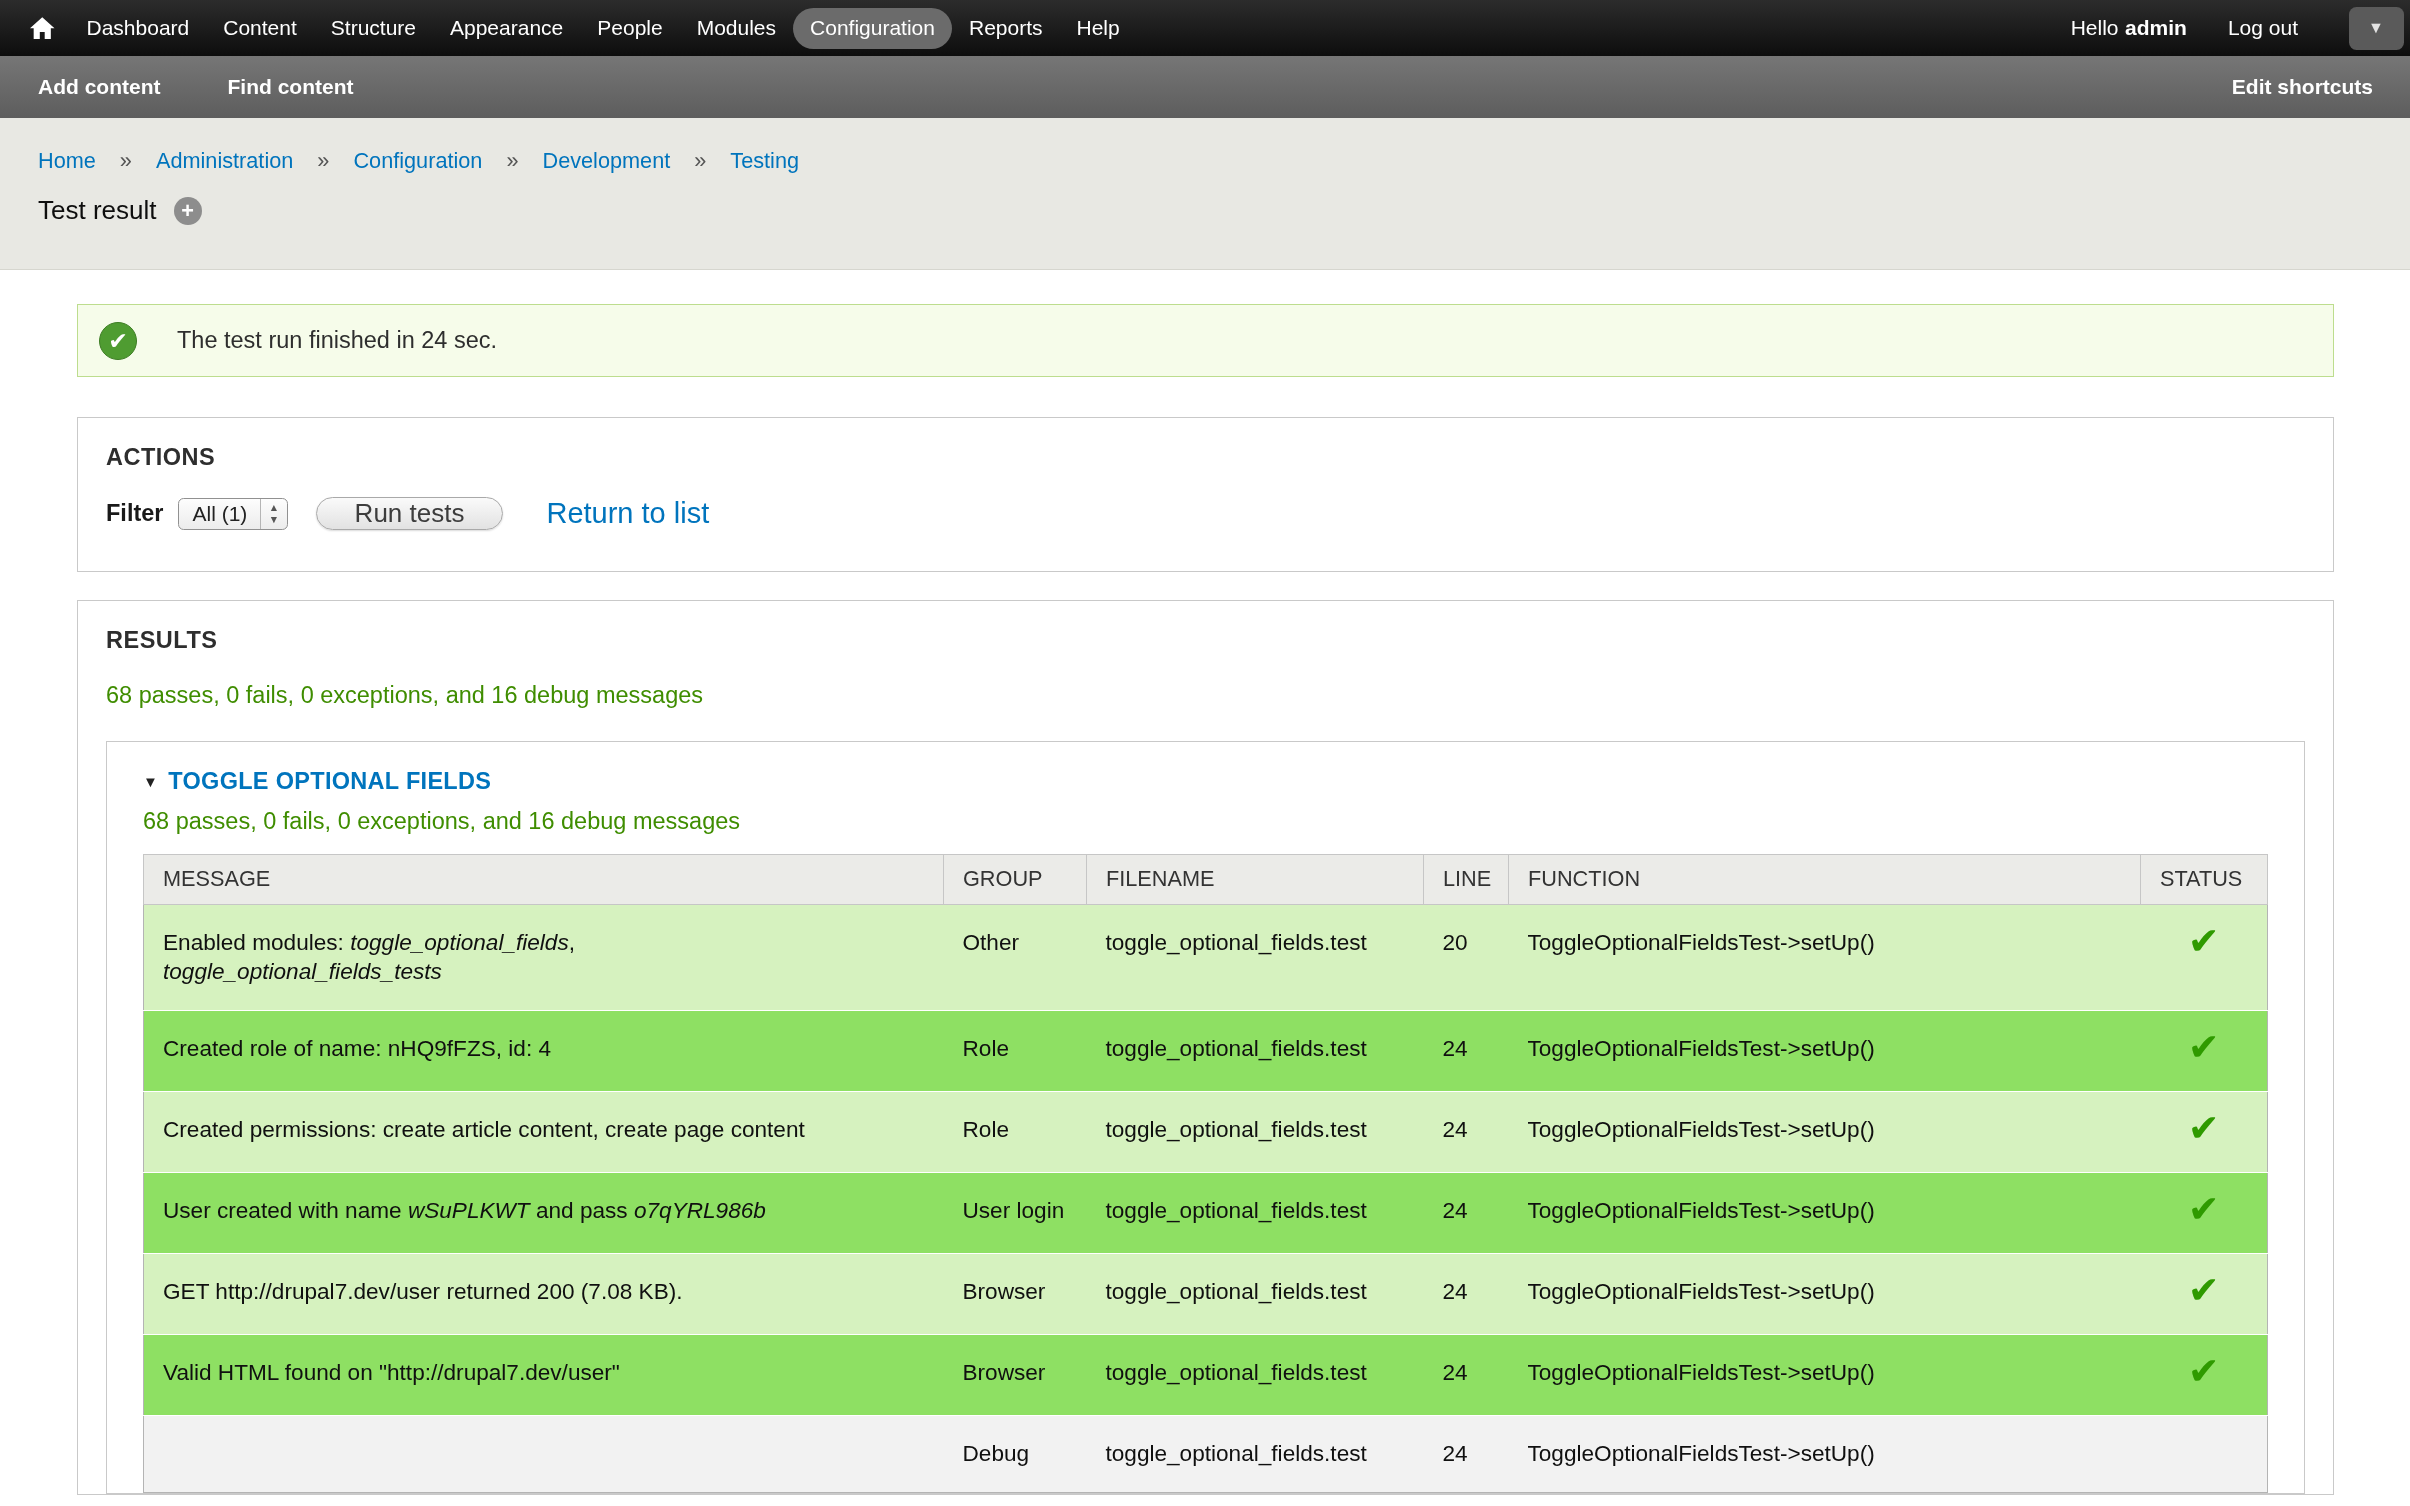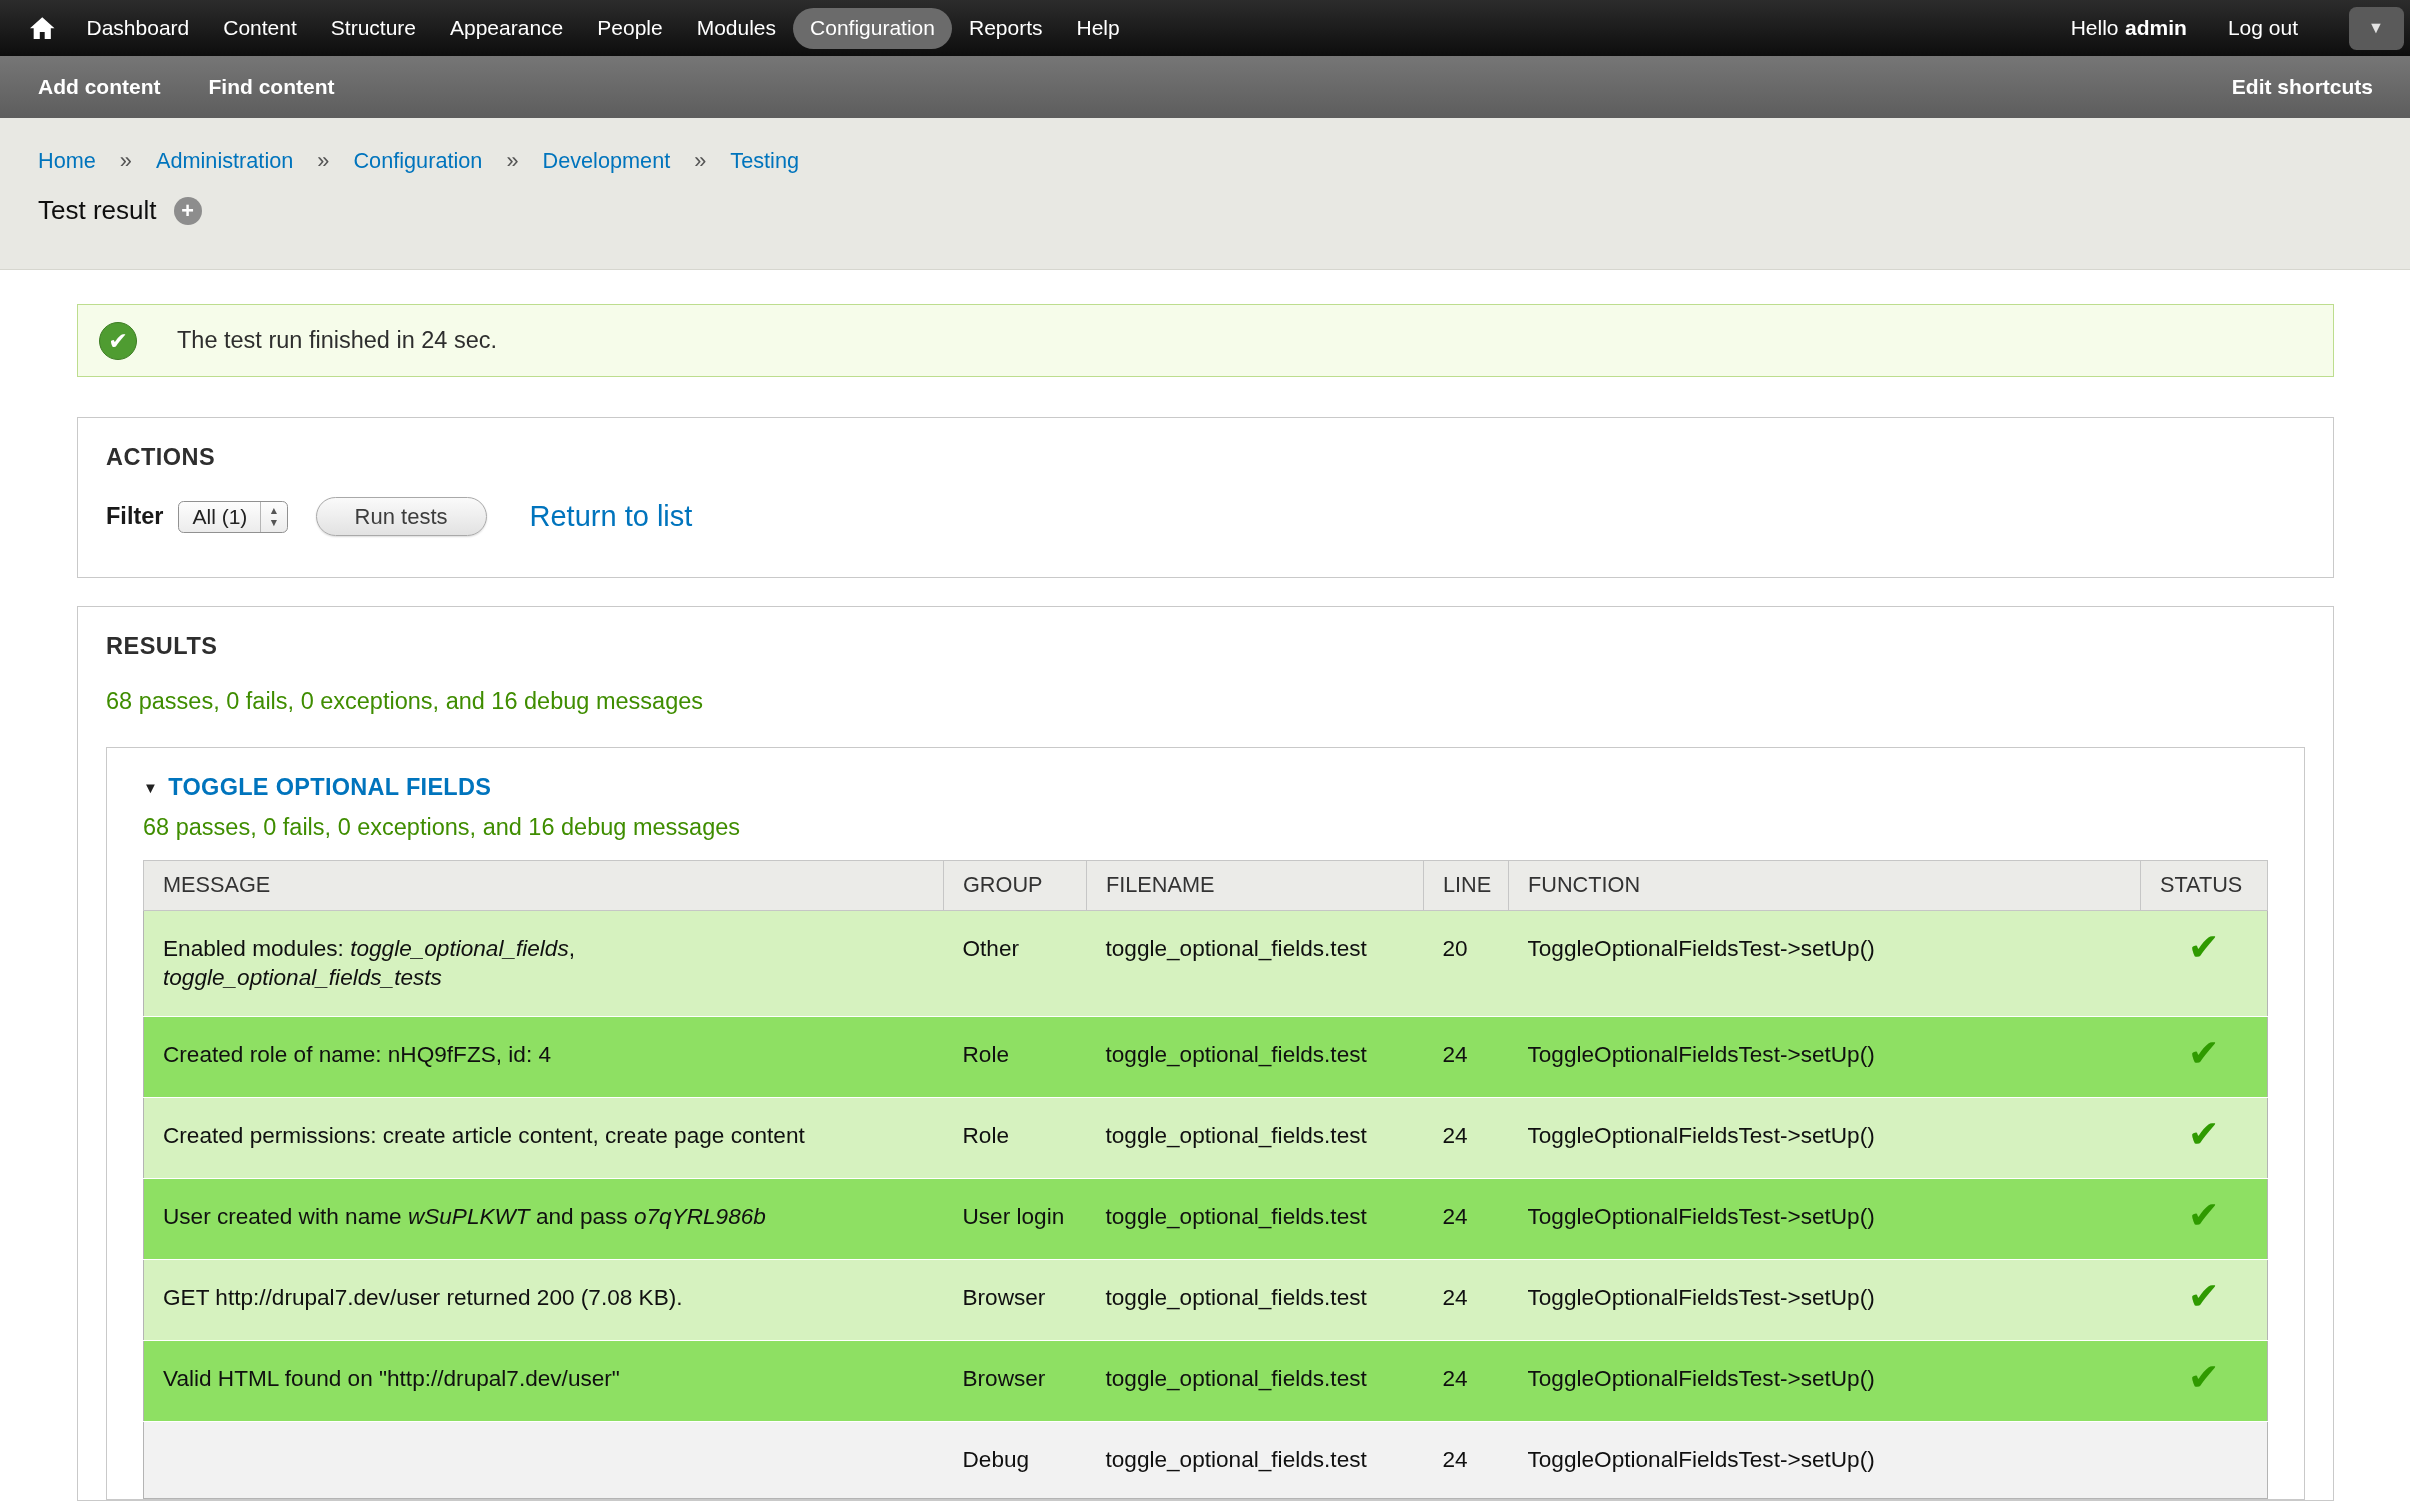--- a/index.html
+++ b/index.html
@@ -51,22 +51,22 @@
   .box { border: 0.9px solid #c9c9c9; margin-top: 40px; padding: 26px 28px 41px; background: #fff; }
   .box-label { font-size: 23.5px; font-weight: bold; color: #2e2e2e; letter-spacing: 0.5px; }
 
   .filter-row { margin-top: 26px; display: flex; align-items: center; font-size: 23.5px; gap: 15px; }
   .filter-label { font-weight: bold; color: #191919; }
   .select { display: inline-flex; align-items: stretch; height: 32px; border: 0.9px solid #919191; border-radius: 5.6px;
             background: linear-gradient(#fdfdfd, #ececec); overflow: hidden; }
   .select-value { display: flex; align-items: center; padding: 0 13px; font-size: 21px; color: #222; }
   .select-arrows { display: flex; flex-direction: column; justify-content: center; padding: 0 7.5px;
                    border-left: 0.9px solid #b5b5b5; font-size: 10.4px; color: #555; line-height: 11.3px; }
-  .btn { margin-left: 13px; height: 39px; padding: 0 38px; border: 0.9px solid #a9a9a9; border-radius: 26px;
-         background: linear-gradient(#fafafa, #e2e2e2); font-size: 22px; color: #3d3d3d; font-family: inherit;
+  .btn { margin-left: 13px; height: 33px; padding: 0 38px; border: 0.9px solid #a9a9a9; border-radius: 26px;
+         background: linear-gradient(#fafafa, #e2e2e2); font-size: 26px; color: #3d3d3d; font-family: inherit;
          box-shadow: 0 0.9px 1.9px rgba(0,0,0,.15); cursor: pointer; }
   .link { color: var(--link, #0074bd); }
   .return-link { margin-left: 28px; font-size: 29px; }
 
   .results-box { margin-top: 28px; padding-bottom: 0; }
   .summary { margin-top: 28px; font-size: 23.5px; color: var(--green-text, #3f8d00); }
   .group-box { border: 0.9px solid #c9c9c9; margin-top: 32px; padding: 26px 36px 0; }
   .group-title-row { display: flex; align-items: center; gap: 10.4px; }
   .collapse-arrow { font-size: 15px; color: #222; }
   .group-title { font-size: 23.5px; font-weight: bold; color: var(--link, #0074bd); letter-spacing: 0.3px; }
@@ -111,21 +111,21 @@
       <span class="tb-greet-prefix">Hello</span><b>admin</b>
     </span>
     <a>Log out</a>
   </div>
   <div class="toggle-btn">
     <span>▼</span>
   </div>
 </div>
 
 <div class="shortcutbar">
-  <span class="sc-items" style="display:flex;gap:48px;">
+  <span class="sc-items" style="display:flex;gap:67px;">
       <a>Add content</a>
       <a>Find content</a>
     </span>
   <a class="sc-edit">Edit shortcuts</a>
 </div>
 
 <div class="pageheader">
   <div class="breadcrumb">
       <a>Home</a>
       <span class="bc-sep">»</span>

